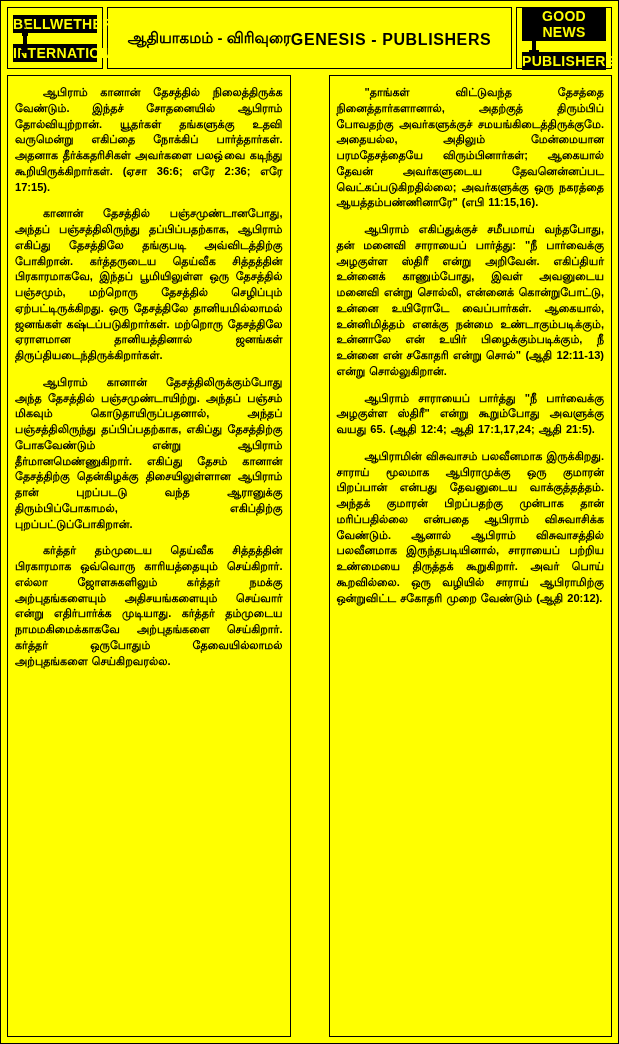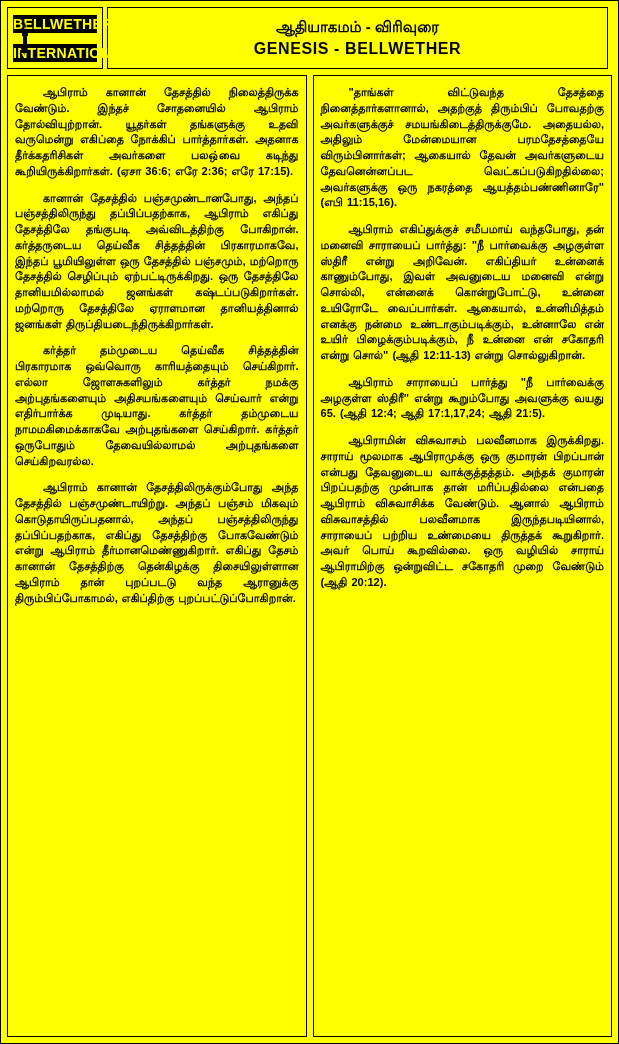--- a/index.html
+++ b/index.html
@@ -65,21 +65,20 @@
   }
   .title-box {
     flex: 1;
     border-top: 1px solid #000;
     border-bottom: 1px solid #000;
     border-left: 1px solid #000;
     border-right: 1px solid #000;
     margin: 0 4px;
     box-sizing: border-box;
     display: flex;
-    flex-direction: column;
     align-items: center;
     justify-content: center;
     background: #ffff00;
   }
   .title-ta {
     font-size: 15px;
     font-weight: bold;
     color: #000;
     line-height: 1.25;
     white-space: nowrap;
@@ -92,20 +91,21 @@
     margin-top: 3px;
   }
   
   .columns {
     position: absolute;
     left: 6px;
     top: 74px;
     right: 6px;
     bottom: 6px;
     display: flex;
+    gap: 32px;
   }
   .col {
     flex: 1;
     border: 1px solid #000;
     box-sizing: border-box;
     background: #ffff00;
     padding: 9px 7px 6px 7px;
     overflow: hidden;
   }
   .col.left { margin-right: 3px; }
@@ -136,33 +136,43 @@
         <rect x="8" y="12" width="6" height="3" fill="#000"></rect>
         <rect x="9" y="15" width="4" height="14" fill="#000"></rect>
         <rect x="6" y="29" width="10" height="3" fill="#000"></rect>
       </svg>
       <div class="logo-line top">BELLWETHER</div>
       <div class="logo-line">INTERNATIONAL</div>
     </div>
 
     <div class="title-box">
       <div class="title-ta">ஆதியாகமம்  -  விரிவுரை</div>
-      <div class="title-en">GENESIS -  BELLWETHER</div>
+      <div class="title-en">GENESIS -  PUBLISHERS</div>
     </div>
 
+    <div class="logo-box">
+      <svg class="logo-mark" viewBox="0 0 22 34">
+        <path d="M11 1 L8 8 L11 6 L14 11 L12 7 Z" fill="#000"></path>
+        <rect x="8" y="12" width="6" height="3" fill="#000"></rect>
+        <rect x="9" y="15" width="4" height="14" fill="#000"></rect>
+        <rect x="6" y="29" width="10" height="3" fill="#000"></rect>
+      </svg>
+      <div class="logo-line top">GOOD NEWS</div>
+      <div class="logo-line">PUBLISHERS</div>
+    </div>
 
   </div>
 
   <div class="columns">
 
     <div class="col left">
       <p class="para">ஆபிராம் கானான் தேசத்தில் நிலைத்திருக்க வேண்டும். இந்தச் சோதனையில் ஆபிராம் தோல்வியுற்றான். யூதர்கள் தங்களுக்கு உதவி வருமென்று எகிப்தை நோக்கிப் பார்த்தார்கள். அதனாக தீர்க்கதரிசிகள் அவர்களை பலஒ்வை கடிந்து கூறியிருக்கிறார்கள். (ஏசா 36:6; எரே 2:36; எரே 17:15).</p>
       <p class="para">கானான் தேசத்தில் பஞ்சமுண்டானபோது, அந்தப் பஞ்சத்திலிருந்து தப்பிப்பதற்காக, ஆபிராம் எகிப்து தேசத்திலே தங்குபடி அவ்விடத்திற்கு போகிறான். கர்த்தருடைய தெய்வீக சித்தத்தின் பிரகாரமாகவே, இந்தப் பூமியிலுள்ள ஒரு தேசத்தில் பஞ்சமும், மற்றொரு தேசத்தில் செழிப்பும் ஏற்பட்டிருக்கிறது. ஒரு தேசத்திலே தானியமில்லாமல் ஜனங்கள் கஷ்டப்படுகிறார்கள். மற்றொரு தேசத்திலே ஏராளமான தானியத்தினால் ஜனங்கள் திருப்தியடைந்திருக்கிறார்கள்.</p>
+      <p class="para">ஆபிராம் கானான் தேசத்திலிருக்கும்போது அந்த தேசத்தில் பஞ்சமுண்டாயிற்று. அந்தப் பஞ்சம் மிகவும் கொடுதாயிருப்பதனால், அந்தப் பஞ்சத்திலிருந்து தப்பிப்பதற்காக, எகிப்து தேசத்திற்கு போகவேண்டும் என்று ஆபிராம் தீர்மானமெண்ணுகிறார். எகிப்து தேசம் கானான் தேசத்திற்கு தென்கிழக்கு திசையிலுள்ளான ஆபிராம் தான் புறப்படடு வந்த ஆரானுக்கு திரும்பிப்போகாமல், எகிப்திற்கு புறப்பட்டுப்போகிறான்.</p>
       <p class="para">கர்த்தர் தம்முடைய தெய்வீக சித்தத்தின் பிரகாரமாக ஒவ்வொரு காரியத்தையும் செய்கிறார். எல்லா ஜோளசுகளிலும் கர்த்தர் நமக்கு அற்புதங்களையும் அதிசயங்களையும் செய்வார் என்று எதிர்பார்க்க முடியாது. கர்த்தர் தம்முடைய நாமமகிமைக்காகவே அற்புதங்களை செய்கிறார். கர்த்தர் ஒருபோதும் தேவையில்லாமல் அற்புதங்களை செய்கிறவரல்ல.</p>
-      <p class="para">ஆபிராம் கானான் தேசத்திலிருக்கும்போது அந்த தேசத்தில் பஞ்சமுண்டாயிற்று. அந்தப் பஞ்சம் மிகவும் கொடுதாயிருப்பதனால், அந்தப் பஞ்சத்திலிருந்து தப்பிப்பதற்காக, எகிப்து தேசத்திற்கு போகவேண்டும் என்று ஆபிராம் தீர்மானமெண்ணுகிறார். எகிப்து தேசம் கானான் தேசத்திற்கு தென்கிழக்கு திசையிலுள்ளான ஆபிராம் தான் புறப்படடு வந்த ஆரானுக்கு திரும்பிப்போகாமல், எகிப்திற்கு புறப்பட்டுப்போகிறான்.</p>
     </div>
 
     <div class="col right">
       <p class="para">"தாங்கள் விட்டுவந்த தேசத்தை நினைத்தார்களானால், அதற்குத் திரும்பிப் போவதற்கு அவர்களுக்குச் சமயங்கிடைத்திருக்குமே. அதையல்ல, அதிலும் மேன்மையான பரமதேசத்தையே விரும்பினார்கள்; ஆகையால் தேவன் அவர்களுடைய தேவனென்னப்பட வெட்கப்படுகிறதில்லை; அவர்களுக்கு ஒரு நகரத்தை ஆயத்தம்பண்ணினாரே" (எபி 11:15,16).</p>
       <p class="para">ஆபிராம் எகிப்துக்குச் சமீபமாய் வந்தபோது, தன் மனைவி சாராயைப் பார்த்து: "நீ பார்வைக்கு அழகுள்ள ஸ்திரீ என்று அறிவேன். எகிப்தியர் உன்னைக் காணும்போது, இவள் அவனுடைய மனைவி என்று சொல்லி, என்னைக் கொன்றுபோட்டு, உன்னை உயிரோடே வைப்பார்கள். ஆகையால், உன்னிமித்தம் எனக்கு நன்மை உண்டாகும்படிக்கும், உன்னாலே என் உயிர் பிழைக்கும்படிக்கும், நீ உன்னை என் சகோதரி என்று சொல்" (ஆதி 12:11-13) என்று சொல்லுகிறான்.</p>
       <p class="para">ஆபிராம் சாராயைப் பார்த்து "நீ பார்வைக்கு அழகுள்ள ஸ்திரீ" என்று கூறும்போது அவளுக்கு வயது 65. (ஆதி 12:4; ஆதி 17:1,17,24; ஆதி 21:5).</p>
       <p class="para">ஆபிராமின் விசுவாசம் பலவீனமாக இருக்கிறது. சாராய் மூலமாக ஆபிராமுக்கு ஒரு குமாரன் பிறப்பான் என்பது தேவனுடைய வாக்குத்தத்தம். அந்தக் குமாரன் பிறப்பதற்கு முன்பாக தான் மரிப்பதில்லை என்பதை ஆபிராம் விசுவாசிக்க வேண்டும். ஆனால் ஆபிராம் விசுவாசத்தில் பலவீனமாக இருந்தபடியினால், சாராயைப் பற்றிய உண்மையை திருத்தக் கூறுகிறார். அவர் பொய் கூறவில்லை. ஒரு வழியில் சாராய் ஆபிராமிற்கு ஒன்றுவிட்ட சகோதரி முறை வேண்டும் (ஆதி 20:12).</p>
     </div>
 
   </div>

